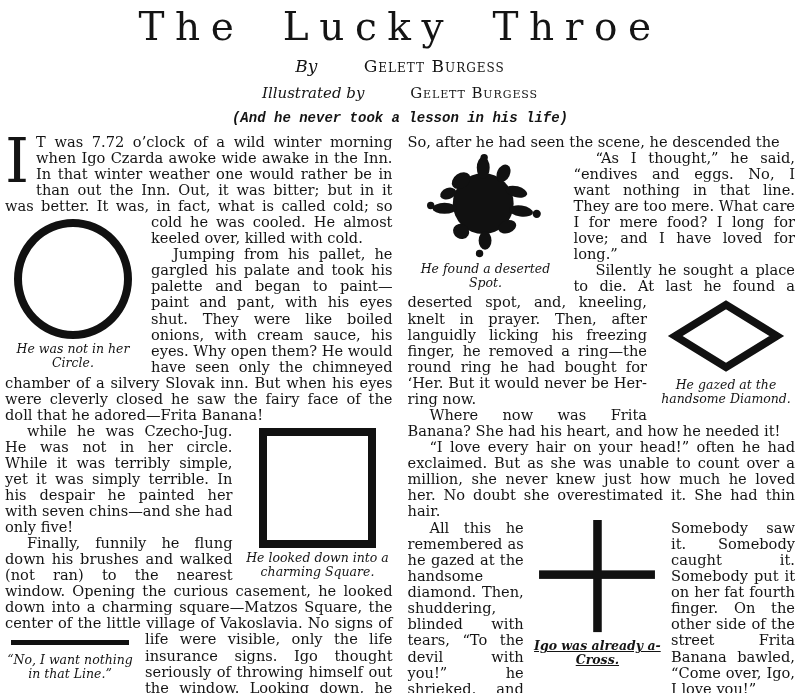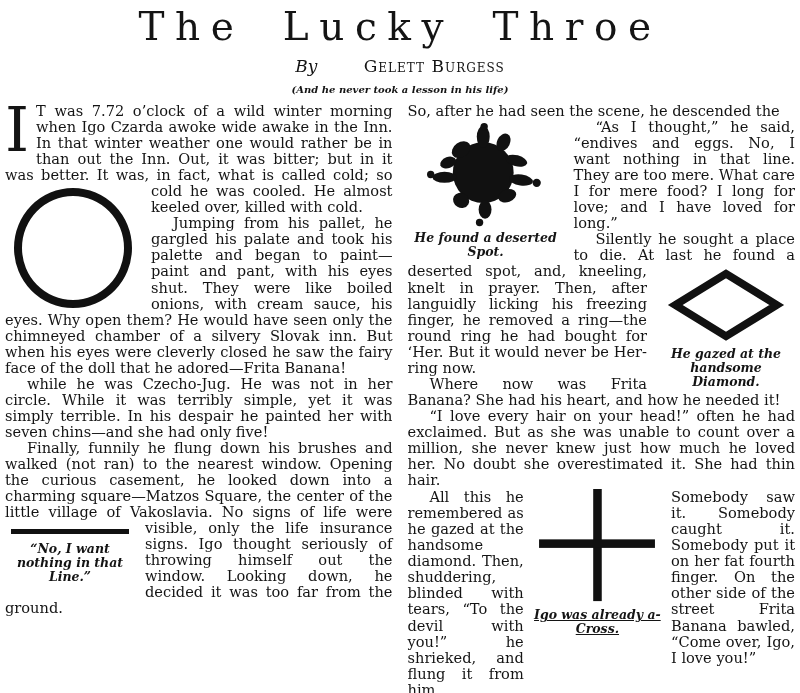--- a/index.html
+++ b/index.html
@@ -11,39 +11,39 @@
   .page { padding:4px 5px 0 5px; }
 
   
   .header { text-align:center; }
   .title {
     margin:0; font-weight:normal; font-size:39px;
     letter-spacing:0.27em; word-spacing:0.40em; white-space:nowrap;
   }
   .byline { font-size:17px; margin-top:7px; }
   .illustrated { font-size:15px; margin-top:8px; }
-  .tagline { font-size:10px; margin-top:8px; font-style:italic; font-weight:bold; }
+  .tagline { font-size:14px; margin-top:8px; font-style:italic; font-weight:bold;font-family:Liberation Mono, monospace; }
   .it { font-style:italic; }
   .sc { font-variant:small-caps; letter-spacing:0.06em;margin-left:41px; }
 
   
   .columns { display:flex; gap:15px; margin-top:8px; }
   .col { flex:1 1 0; min-width:0; text-align:justify; font-size:14.6px; line-height:1.1; }
   .col p { margin:0; text-indent:1.5em; }
   .col p.noindent { text-indent:0; }
 
   .dropcap {
     float:left; font-size:61px; line-height:50px;
     padding:2px 7px 0 0; font-weight:normal;
   }
 
   
   .fig {
     display:block; text-indent:0; text-align:center;
-    font-size:12.5px; font-style:italic; font-weight:bold; line-height:1.12;
+    font-size:12.5px; font-style:italic; font-weight:normal; line-height:1.12;
   }
   .fig-left  { float:left;  margin:3px 10px 2px 0; }
   .fig-right { float:right; margin:3px 0 2px 10px; }
   .cap { display:block; margin-top:3px; }
 
   .fig-circle { width:136px; }
   .circle-shape {
     display:block; width:102px; height:104px; margin:2px auto 0;
     border:8px solid #111; border-radius:50%;
   }
@@ -73,35 +73,44 @@
 <body>
 
 <div class="page">
 
   <div class="header">
     <h1 class="title">The Lucky Throe</h1>
     <div class="byline">
       <span class="it">By</span>
       <span class="sc">Gelett Burgess</span>
     </div>
+    <div class="illustrated">
+      <span class="it">Illustrated by</span>
+      <span class="sc">Gelett Burgess</span>
+    </div>
     <div class="tagline">(And he never took a lesson in his life)</div>
   </div>
 
   <div class="columns">
 
     <div class="col">
       <p class="noindent">
         <span class="dropcap">I</span><span>T was 7.72 o’clock of a wild winter morning when Igo Czarda awoke wide awake in the Inn.  In that winter weather one would rather be in than out the Inn.  Out, it was bitter; but in it was better.  It was, in fact, what is called cold; so cold he was cooled.</span>
         <span class="fig fig-left fig-circle">
           <span class="circle-shape"></span>
+          <span class="cap">He was not in her Circle.</span>
         </span>
         <span>He almost keeled over, killed with cold.</span>
       </p>
       <p>Jumping from his pallet, he gargled his palate and took his palette and began to paint—paint and pant, with his eyes shut.  They were like boiled onions, with cream sauce, his eyes.  Why open them?  He would have seen only the chimneyed chamber of a silvery Slovak inn.  But when his eyes were cleverly closed he saw the fairy face of the doll that he adored—Frita Banana!</p>
       <p>
+        <span class="fig fig-right fig-square">
+          <span class="square-shape"></span>
+          <span class="cap">He looked down into a charming Square.</span>
+        </span>
         <span>while he was Czecho-Jug.  He was not in her circle.  While it was terribly simple, yet it was simply terrible.  In his despair he painted her with seven chins—and she had only five!</span>
       </p>
       <p>
         <span>Finally, funnily he flung down his brushes and walked (not ran) to the nearest window.  Opening the curious casement, he looked down into a charming square—Matzos Square, the center of the little village of Vakoslavia.  No signs of life were visible, only the life</span>
         <span class="fig fig-left fig-line">
           <span class="line-shape"></span>
           <span class="cap">“No, I want nothing in that Line.”</span>
         </span>
         <span>insurance signs.  Igo thought seriously of throwing himself out the window.  Looking down, he decided it was too far from the ground.</span>
       </p>

